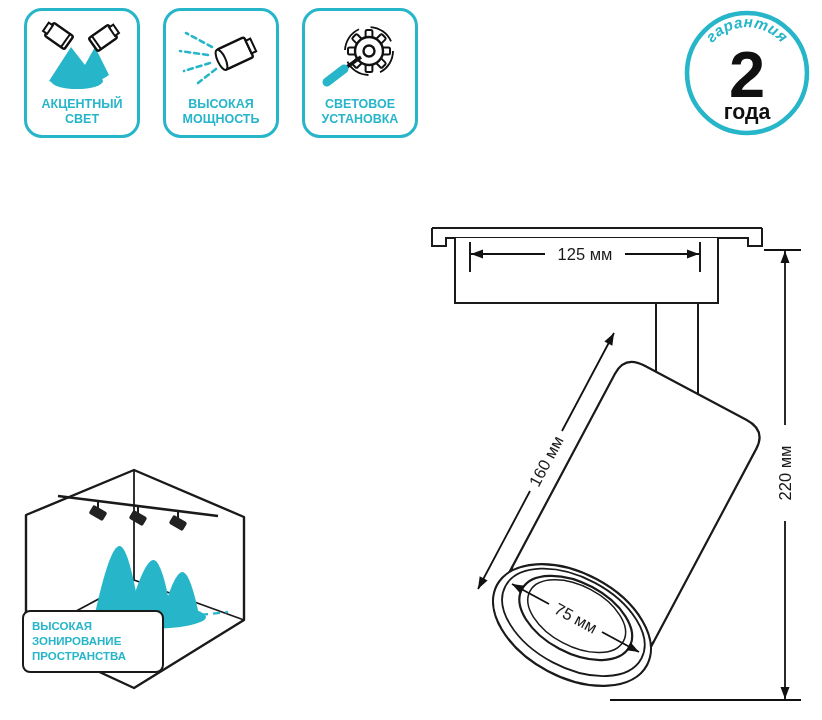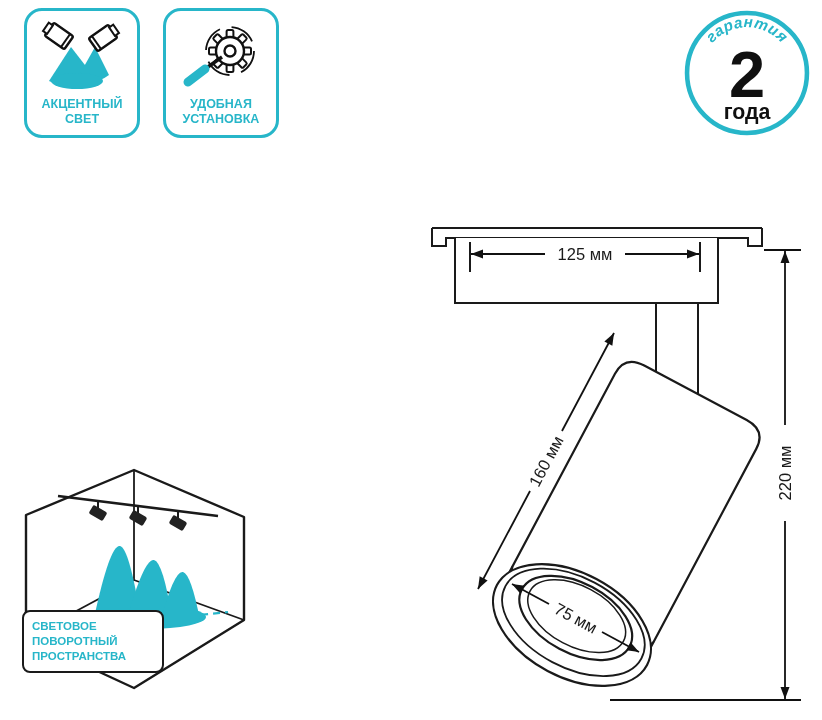--- a/index.html
+++ b/index.html
@@ -50,20 +50,38 @@
             <rect x="-12" y="-8" width="24" height="16" rx="2" fill="#fff" stroke="#111" stroke-width="2.4"></rect>
             <rect x="-16" y="-5" width="5" height="10" fill="#fff" stroke="#111" stroke-width="2"></rect>
             <line x1="8" y1="-8" x2="8" y2="8" stroke="#111" stroke-width="2"></line>
           </g>
         </svg>
       </div>
       <div class="badge-label">АКЦЕНТНЫЙ СВЕТ</div>
     </div>
 
 
+    <div class="badge">
+      <div class="badge-icon">
+        <svg width="94" height="74" viewBox="0 0 94 74">
+          <g class="ac-s" stroke-width="2.6" stroke-linecap="round" stroke-dasharray="5 4" fill="none">
+            <line x1="38" y1="26" x2="12" y2="12"></line>
+            <line x1="34" y1="34" x2="6" y2="30"></line>
+            <line x1="36" y1="42" x2="10" y2="50"></line>
+            <line x1="42" y1="48" x2="24" y2="62"></line>
+          </g>
+          <g transform="translate(62,32) rotate(155)">
+            <rect x="-14" y="-11" width="30" height="22" rx="2" fill="#fff" stroke="#111" stroke-width="2.4"></rect>
+            <rect x="-19" y="-7" width="5" height="14" fill="#fff" stroke="#111" stroke-width="2"></rect>
+            <ellipse cx="16" cy="0" rx="4" ry="11" fill="#fff" stroke="#111" stroke-width="2"></ellipse>
+          </g>
+        </svg>
+      </div>
+      <div class="badge-label">ВЫСОКАЯ МОЩНОСТЬ</div>
+    </div>
 
     <div class="badge">
       <div class="badge-icon">
         <svg width="94" height="74" viewBox="0 0 94 74">
           <circle cx="56" cy="30" r="24" fill="none" stroke="#111" stroke-width="1.8" stroke-dasharray="26 12"></circle>
           <g transform="translate(56,30)">
             <g fill="#fff" stroke="#111" stroke-width="2">
               <rect x="-3.4" y="-21" width="6.8" height="9" rx="1.5"></rect>
               <rect x="-3.4" y="-21" width="6.8" height="9" rx="1.5" transform="rotate(45)"></rect>
               <rect x="-3.4" y="-21" width="6.8" height="9" rx="1.5" transform="rotate(90)"></rect>
@@ -73,21 +91,21 @@
               <rect x="-3.4" y="-21" width="6.8" height="9" rx="1.5" transform="rotate(270)"></rect>
               <rect x="-3.4" y="-21" width="6.8" height="9" rx="1.5" transform="rotate(315)"></rect>
             </g>
             <circle r="14" fill="#fff" stroke="#111" stroke-width="2.4"></circle>
             <circle r="5.5" fill="#fff" stroke="#111" stroke-width="2.4"></circle>
           </g>
           <line x1="31" y1="48" x2="48" y2="36" stroke="#111" stroke-width="3.4"></line>
           <line x1="14" y1="61" x2="31" y2="48" class="ac-s" stroke-width="9" stroke-linecap="round"></line>
         </svg>
       </div>
-      <div class="badge-label">УДОБНАЯ УСТАНОВКА</div>
+      <div class="badge-label">СВЕТОВОЕ УСТАНОВКА</div>
     </div>
   </div>
 
   <div class="warranty">
     <svg width="126" height="126" viewBox="0 0 124 124">
       <circle cx="62" cy="62" r="59" fill="#fff" stroke="var(--accent)" stroke-width="4.5"></circle>
       <path id="warc" d="M 19.7,46.6 A 45,45 0 0 1 104.3,46.6" fill="none"></path>
       <text font-size="15" font-weight="bold" font-style="italic" class="ac-f" letter-spacing="0.5">
         <textPath href="#warc" startOffset="50%" text-anchor="middle">гарантия</textPath>
       </text>
@@ -176,15 +194,15 @@
         <line x1="124" y1="46" x2="124" y2="54" stroke="#1a1a1a" stroke-width="2"></line>
         <rect x="-8" y="-5" width="16" height="10" rx="2" fill="#222" transform="translate(124,58) rotate(30)"></rect>
       </g>
       <g>
         <line x1="164" y1="51" x2="164" y2="59" stroke="#1a1a1a" stroke-width="2"></line>
         <rect x="-8" y="-5" width="16" height="10" rx="2" fill="#222" transform="translate(164,63) rotate(30)"></rect>
       </g>
     </g>
   </svg>
 
-  <div class="caption">СВЕТОВОЕ ПОВОРОТНЫЙ ПРОСТРАНСТВА</div>
+  <div class="caption">ВЫСОКАЯ ЗОНИРОВАНИЕ ПРОСТРАНСТВА</div>
 
 </div>
 
 </body></html>

